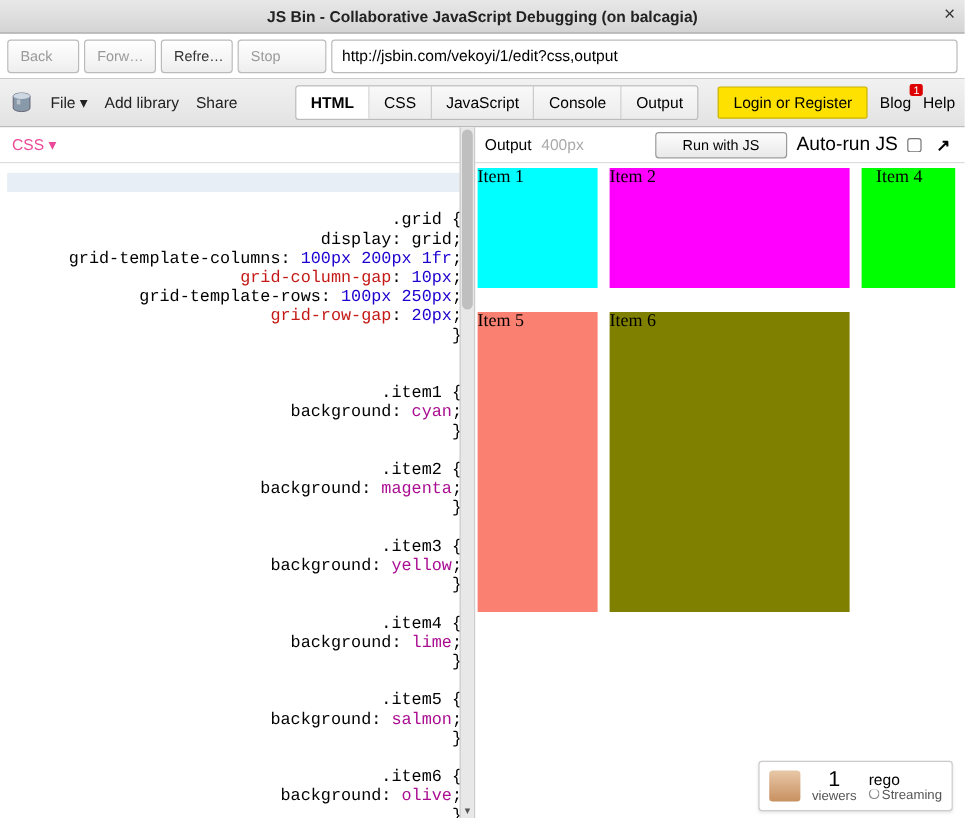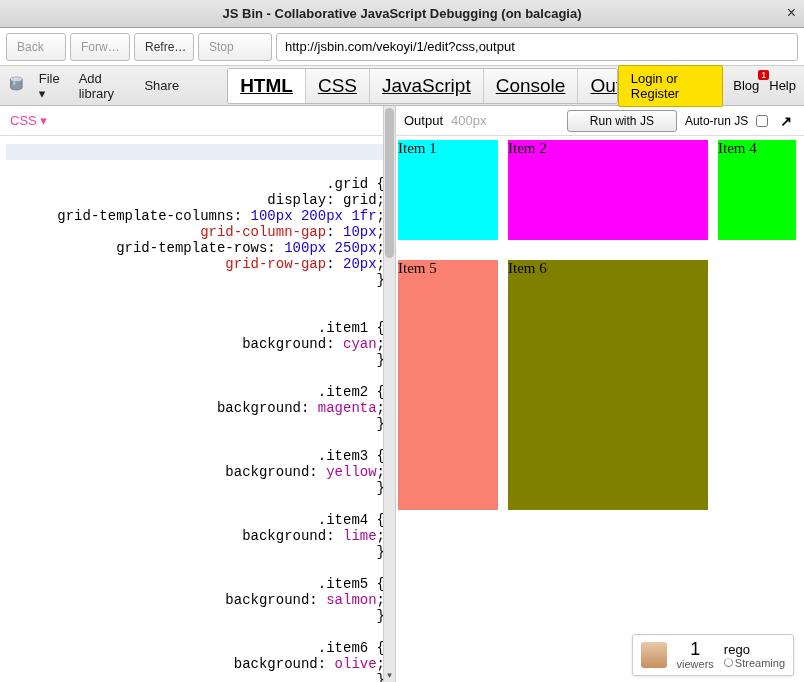--- a/index.html
+++ b/index.html
@@ -17,21 +17,21 @@
   .btn-refresh { width: 60px; text-align: right; }
   .btn-stop { width: 74px; }
   .urlbar { flex: 1; height: 28px; border: 1px solid #bbb; border-radius: 3px; padding: 0 8px; font-size: 13px; background: #fff; }
   
   .toolbar { height: 40px; background: linear-gradient(#f1f1f1,#e3e3e3); border-bottom: 1px solid #bbb; display: flex; align-items: center; padding: 0 8px; }
   .toolbar-left { display: flex; align-items: center; gap: 14px; }
   .app-icon { width: 20px; height: 22px; display:inline-block; }
   .file-label { font-size: 13px; }
   .toolbar-link { font-size: 13px; color: #222; cursor: pointer; }
   .tabset { display: flex; margin-left: 48px; border: 1px solid #bbb; border-radius: 3px; overflow: hidden; }
-  .tab { padding: 6px 12px; font-size: 19px; background: linear-gradient(#f9f9f9,#ececec); border-right: 1px solid #ccc; cursor: pointer; text-decoration: underline; }
+  .tab { padding: 6px 12px; font-size: 13px; background: linear-gradient(#f9f9f9,#ececec); border-right: 1px solid #ccc; cursor: pointer; }
   .tab:last-child { border-right: none; }
   .tab.active { background: #fff; font-weight: bold; }
   .toolbar-right { margin-left: auto; display: flex; align-items: center; gap: 10px; }
   .loginbtn { background: #ffe100; border: 1px solid #c7b200; padding: 5px 12px; border-radius: 2px; font-size: 13px; cursor: pointer; }
   .bloglink { font-size: 13px; position: relative; cursor: pointer; }
   .blog-badge { position: absolute; top: -8px; right: -10px; background: #d00; color: #fff; font-size: 9px; padding: 0 3px; border-radius: 2px; }
   .helplink { font-size: 13px; cursor: pointer; }
   
   .workspace { display: flex; height: calc(682px - 28px - 38px - 40px); }
   
@@ -45,30 +45,30 @@
   .editor-body .cursor-line { background: #e8eef5; display: block; }
   .kw-red { color: #c41a16; }
   .kw-purple { color: #aa0d91; }
   .kw-num { color: #1c00cf; }
   
   .output-pane { flex: 1; display: flex; flex-direction: column; }
   .output-header { height: 30px; border-bottom: 1px solid #ddd; display: flex; align-items: center; padding: 0 8px; gap: 8px; }
   .output-label { font-size: 13px; }
   .output-width { color: #aaa; font-size: 13px; }
   .runjs-btn { margin-left: auto; border: 1px solid #999; background: linear-gradient(#fdfdfd,#e9e9e9); border-radius: 3px; padding: 3px 22px; font-size: 12px; cursor: pointer; }
-  .autorun-label { font-size: 12px; }
+  .autorun-label { font-size: 16px; }
   .autorun-check { width: 12px; height: 12px; }
   .popout { font-size: 14px; font-weight: bold; cursor: pointer; padding: 0 4px; }
   
   .output-body { flex: 1; padding: 4px 8px 8px 2px; position: relative; }
   .demo-grid { display: grid; grid-template-columns: 100px 200px 1fr; grid-template-rows: 100px 250px; grid-column-gap: 10px; grid-row-gap: 20px; font-family: "Times New Roman", serif; font-size: 15px; }
   .g1 { background: cyan; }
   .g2 { background: magenta; }
   .g3 { background: yellow; }
-  .g4 { background: lime; }
+  .g4 { background: lime; padding-left: 12px; }
   .g5 { background: salmon; }
   .g6 { background: olive; }
   
   .status-box { position: absolute; right: 10px; bottom: 6px; background: #fff; border: 1px solid #ccc; border-radius: 3px; padding: 5px 8px; display: flex; align-items: center; gap: 10px; box-shadow: 0 1px 3px rgba(0,0,0,.1); }
   .avatar { width: 26px; height: 26px; border-radius: 3px; background: linear-gradient(#e8c8a8,#c89060); display:inline-block; }
   .viewer-count { font-size: 18px; text-align: center; line-height: 1; }
   .viewer-sub { font-size: 11px; color: #555; }
   .status-name { font-size: 13px; }
   .status-sub { font-size: 11px; color: #555; }
   .status-col { display:flex; flex-direction:column; align-items:center; }

